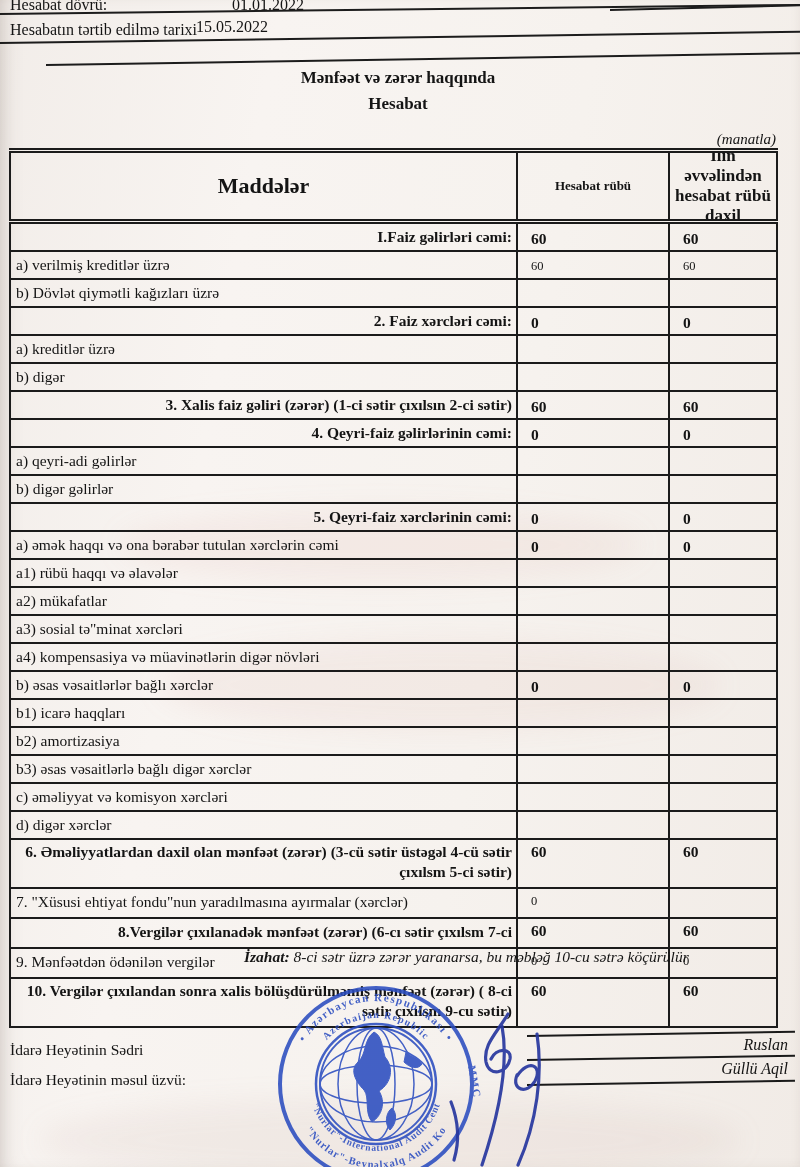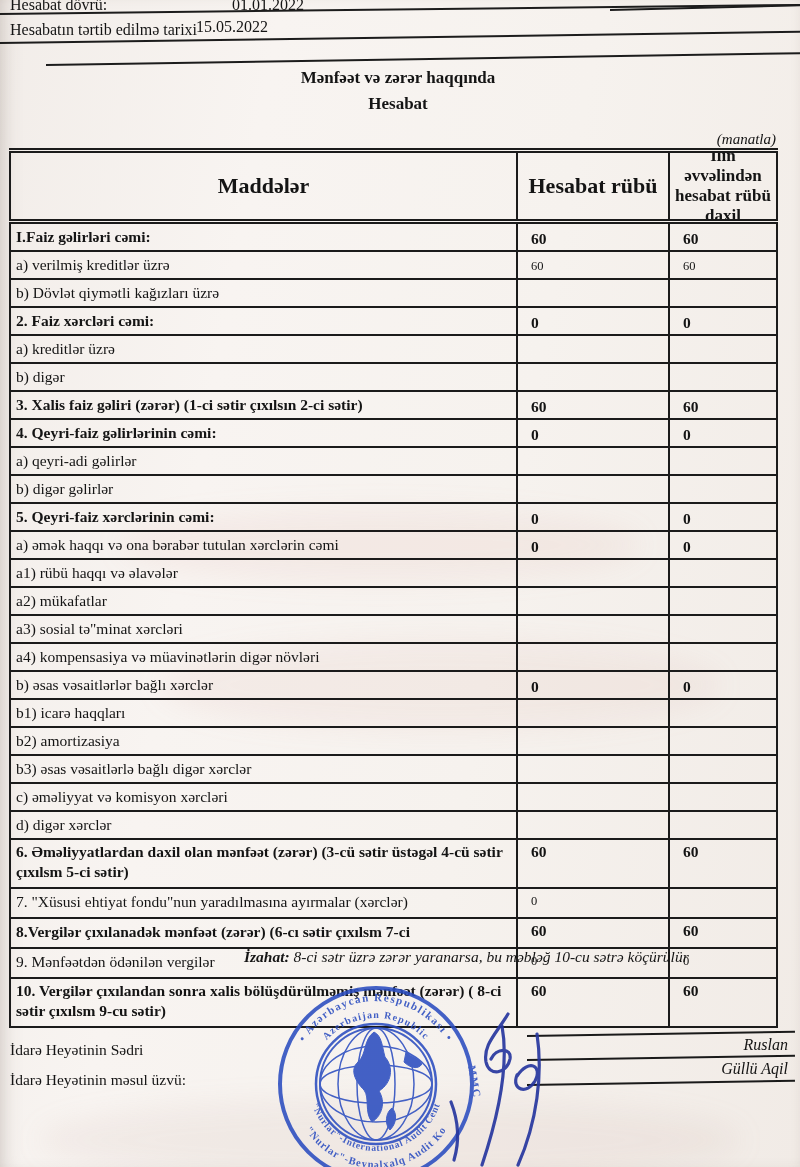--- a/index.html
+++ b/index.html
@@ -30,27 +30,27 @@
   
   table.report{
     position:absolute;left:9px;top:148px;width:767px;
     border-collapse:collapse;table-layout:fixed;
     border:2.5px solid #1b1b1b;border-top:5px double #1b1b1b;
   }
   .report th,.report td{border:2px solid #1b1b1b;}
   .report thead th{border-bottom:5px double #1b1b1b;font-weight:bold;vertical-align:middle;text-align:center;}
   .report thead tr{height:68px;}
   th.h1{font-size:22px;}
-  th.h2{font-size:22px;}
+  th.h2{font-size:13px;}
   th.h3{font-size:17px;padding:0;}
   .h3clip{height:66px;overflow:hidden;}
   .h3txt{line-height:20px;margin-top:-7px;}
   .report tbody td{height:21px;}
   td.label{font-size:15.5px;line-height:20px;padding:2px 4px 3px 5px;vertical-align:bottom;}
-  td.label.b{font-weight:bold;}
+  td.label.b{font-weight:bold;text-align:right;}
   td.val{text-align:left;vertical-align:bottom;padding:1px 17px 2px 13px;font-size:15px;line-height:18px;}
   td.val.v3{padding-right:9px;}
   td.val.vb{font-weight:bold;font-size:15.5px;}
   td.val.sm{font-size:12.5px;padding-bottom:3px;}
   tr.vt td.val{vertical-align:top;padding-top:3px;}
   tr.vt td.label{padding-bottom:5px;}
 
   
   .note{position:absolute;left:244px;top:948px;font-size:15.5px;white-space:nowrap;font-style:italic;}
   .note .pfx{font-weight:bold;}

